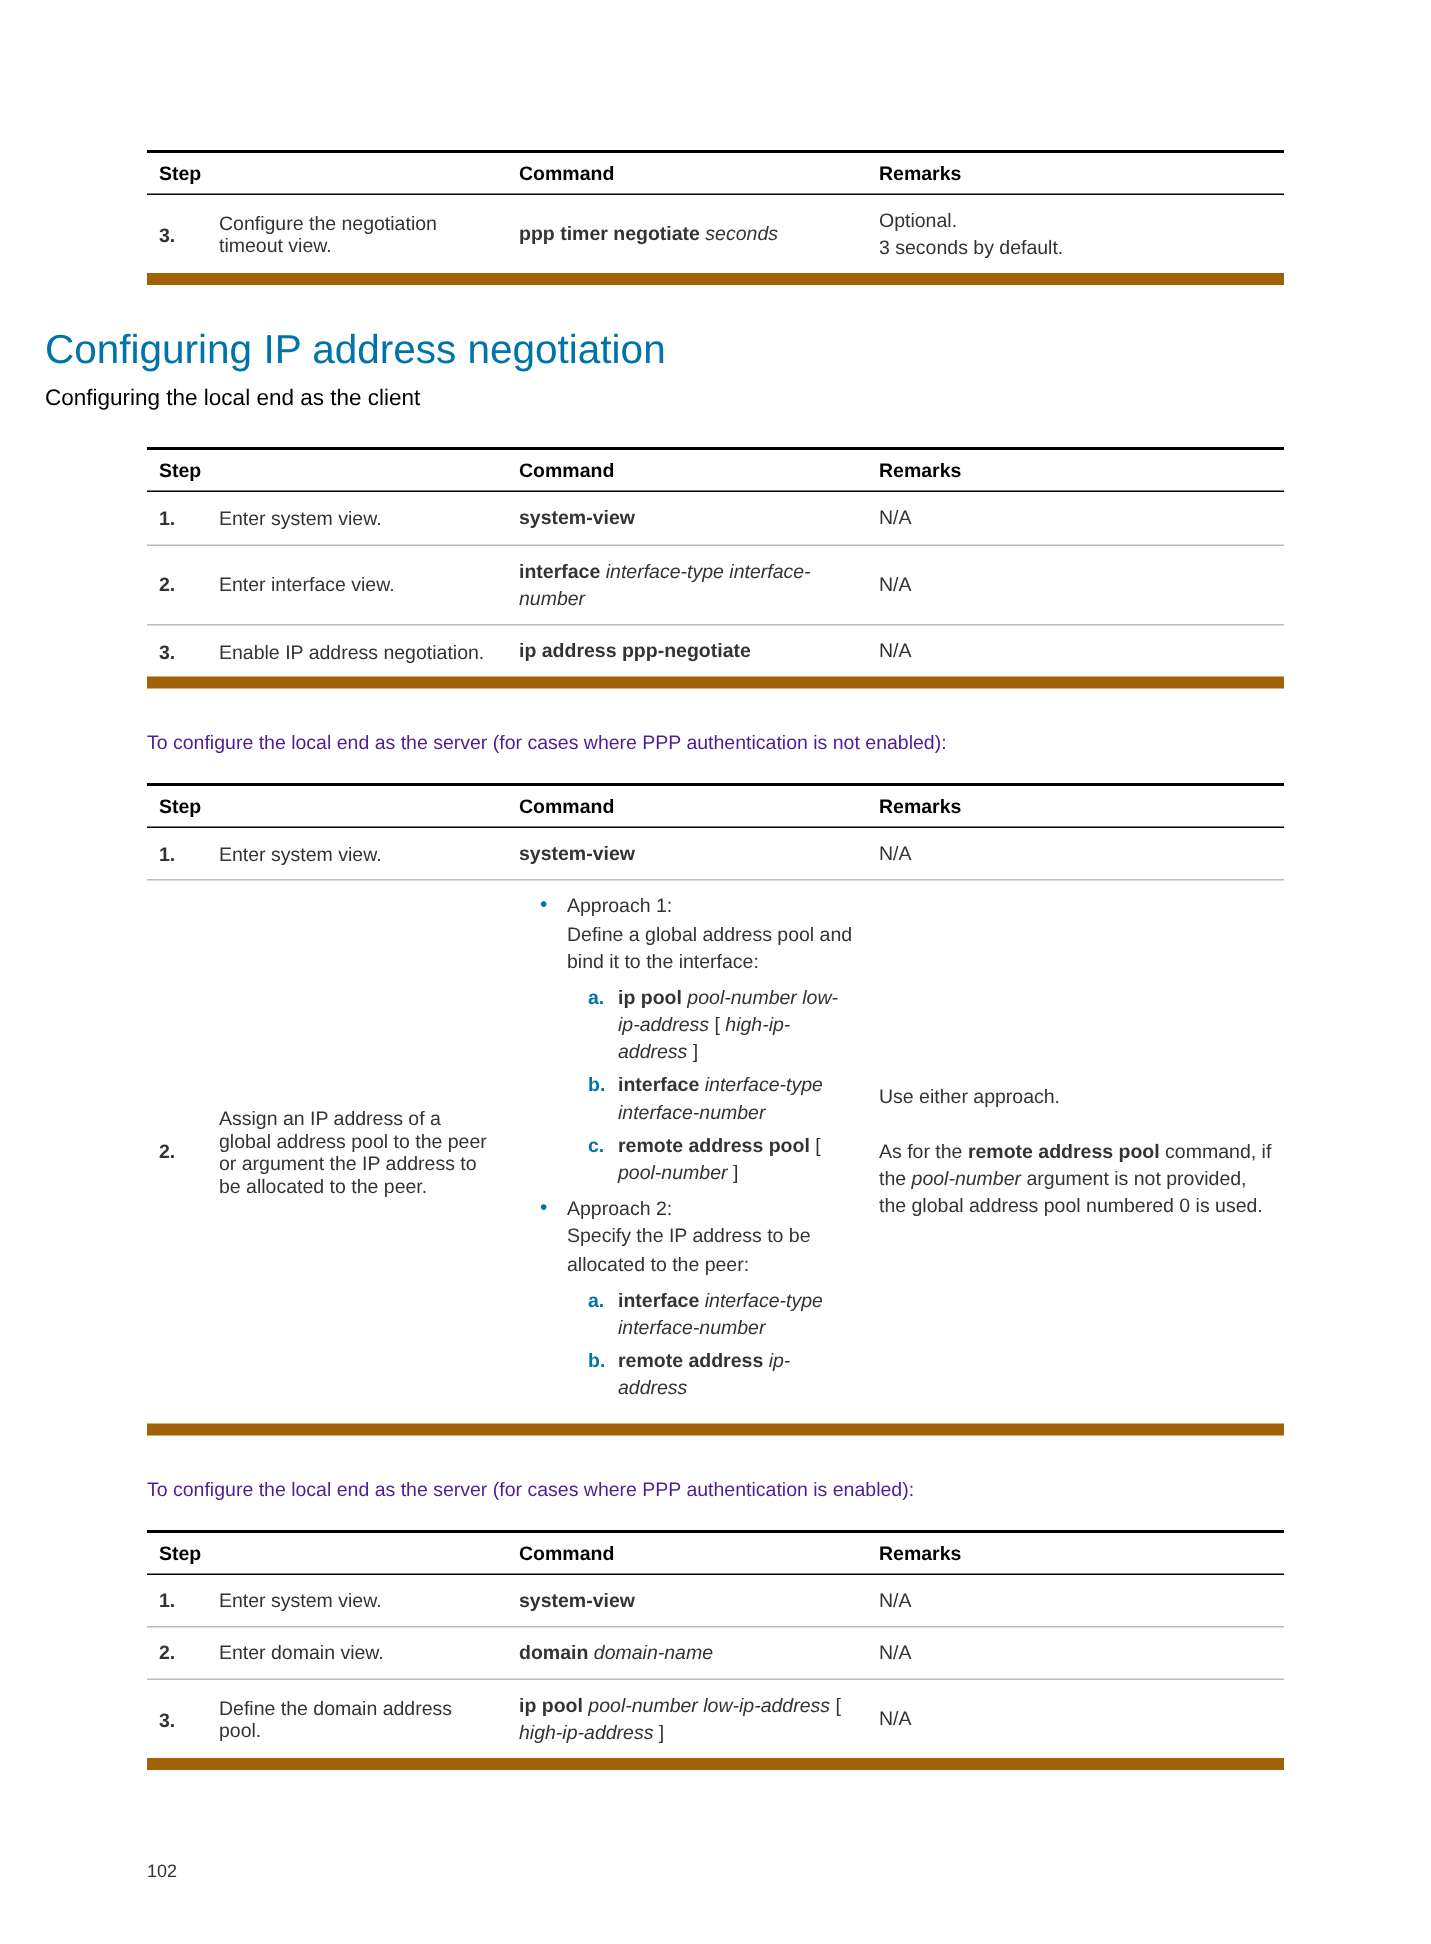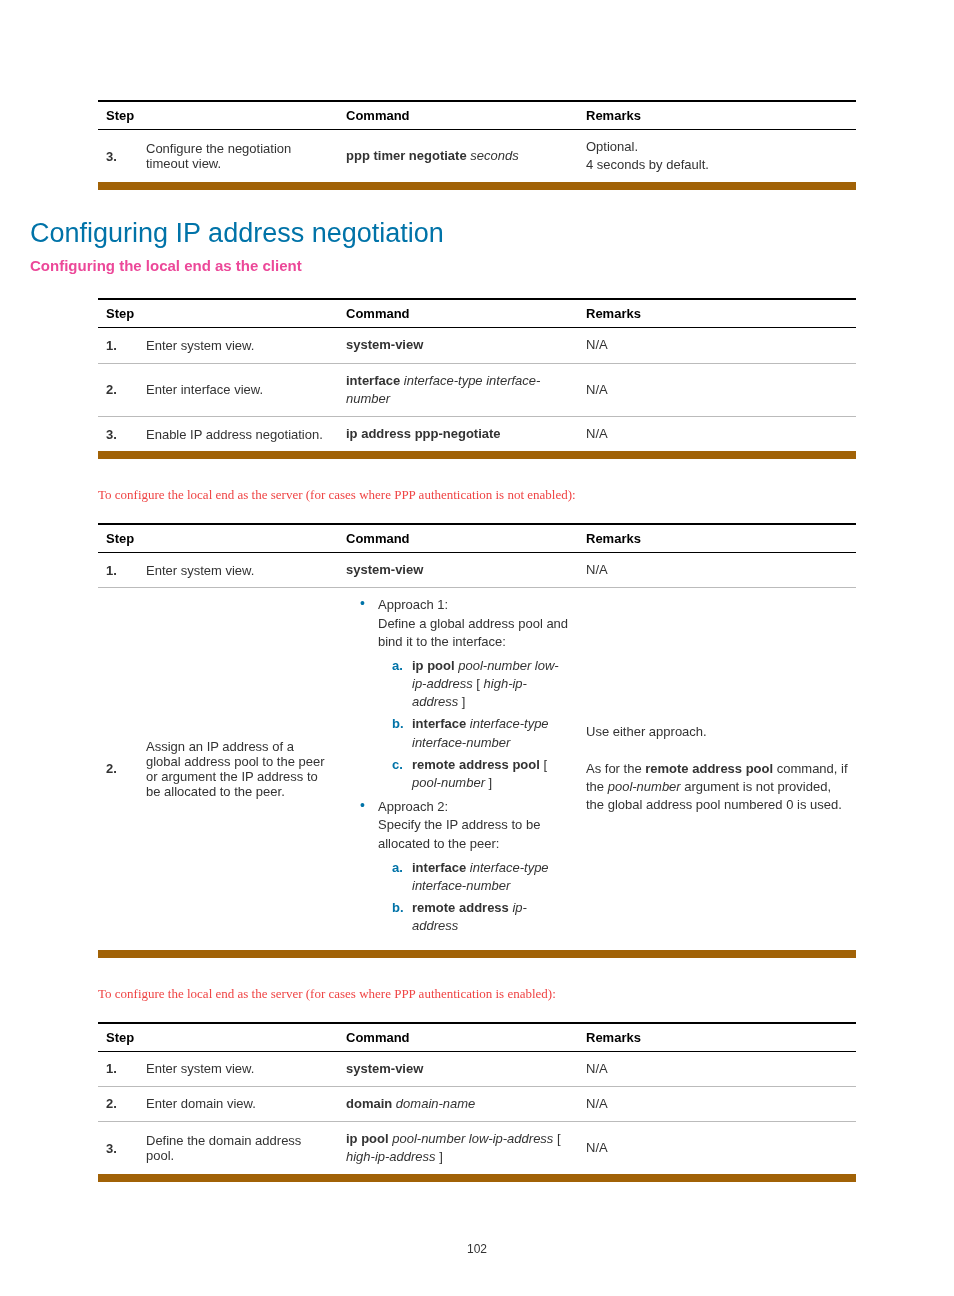--- a/index.html
+++ b/index.html
@@ -56,32 +56,31 @@
   .step-text { color: #333; }
   h1.section-title {
     font-family: Arial, Helvetica, sans-serif;
     font-weight: normal;
     font-size: 27px;
     color: #0073a8;
     margin: 18px 0 8px -68px;
   }
   h2.sub-title {
     font-family: Arial, Helvetica, sans-serif;
-    font-weight: bold;
+    font-weight: normal;
     font-size: 15px;
-    color: #ec4899;
+    color: #000000;
     margin: 6px 0 24px -68px;
   }
   .bold { font-weight: bold; }
   .italic { font-style: italic; }
   .para {
     margin: 2px 0 20px 0;
     font-size: 13px;
-    color: #ef4444;
-    font-family: Liberation Serif, serif;
+    color: #4c1d95;
   }
   .bullet-list {
     list-style: none;
     margin: 0;
     padding: 0 0 0 14px;
   }
   .bullet-list > li {
     position: relative;
     padding-left: 18px;
     margin-bottom: 6px;
@@ -104,21 +103,21 @@
     padding-left: 20px;
     margin-bottom: 4px;
   }
   .letter-list > li > .ll-num {
     position: absolute;
     left: 0;
     color: #0073a8;
     font-weight: bold;
   }
   .page-number {
-    text-align: center;
+    text-align: left;
     font-size: 12px;
     color: #333;
     margin-top: 60px;
   }
   td.cmd-cell { line-height: 1.4; }
   td.rem-cell { line-height: 1.4; }
 </style>
 </head>
 <body>
 
@@ -140,21 +139,21 @@
     </thead>
     <tbody>
       <tr>
         <td class="step-num">3.</td>
         <td class="step-text">Configure the negotiation timeout view.</td>
         <td class="cmd-cell">
           <span class="bold">ppp timer negotiate</span><span class="italic"> seconds</span>
         </td>
         <td class="rem-cell">
           <span>Optional.</span><br>
-          <span>4 seconds by default.</span>
+          <span>3 seconds by default.</span>
         </td>
       </tr>
     </tbody>
   </table>
 
   <h1 class="section-title">Configuring IP address negotiation</h1>
   <h2 class="sub-title">Configuring the local end as the client</h2>
 
   <table class="cmd">
     <colgroup>

